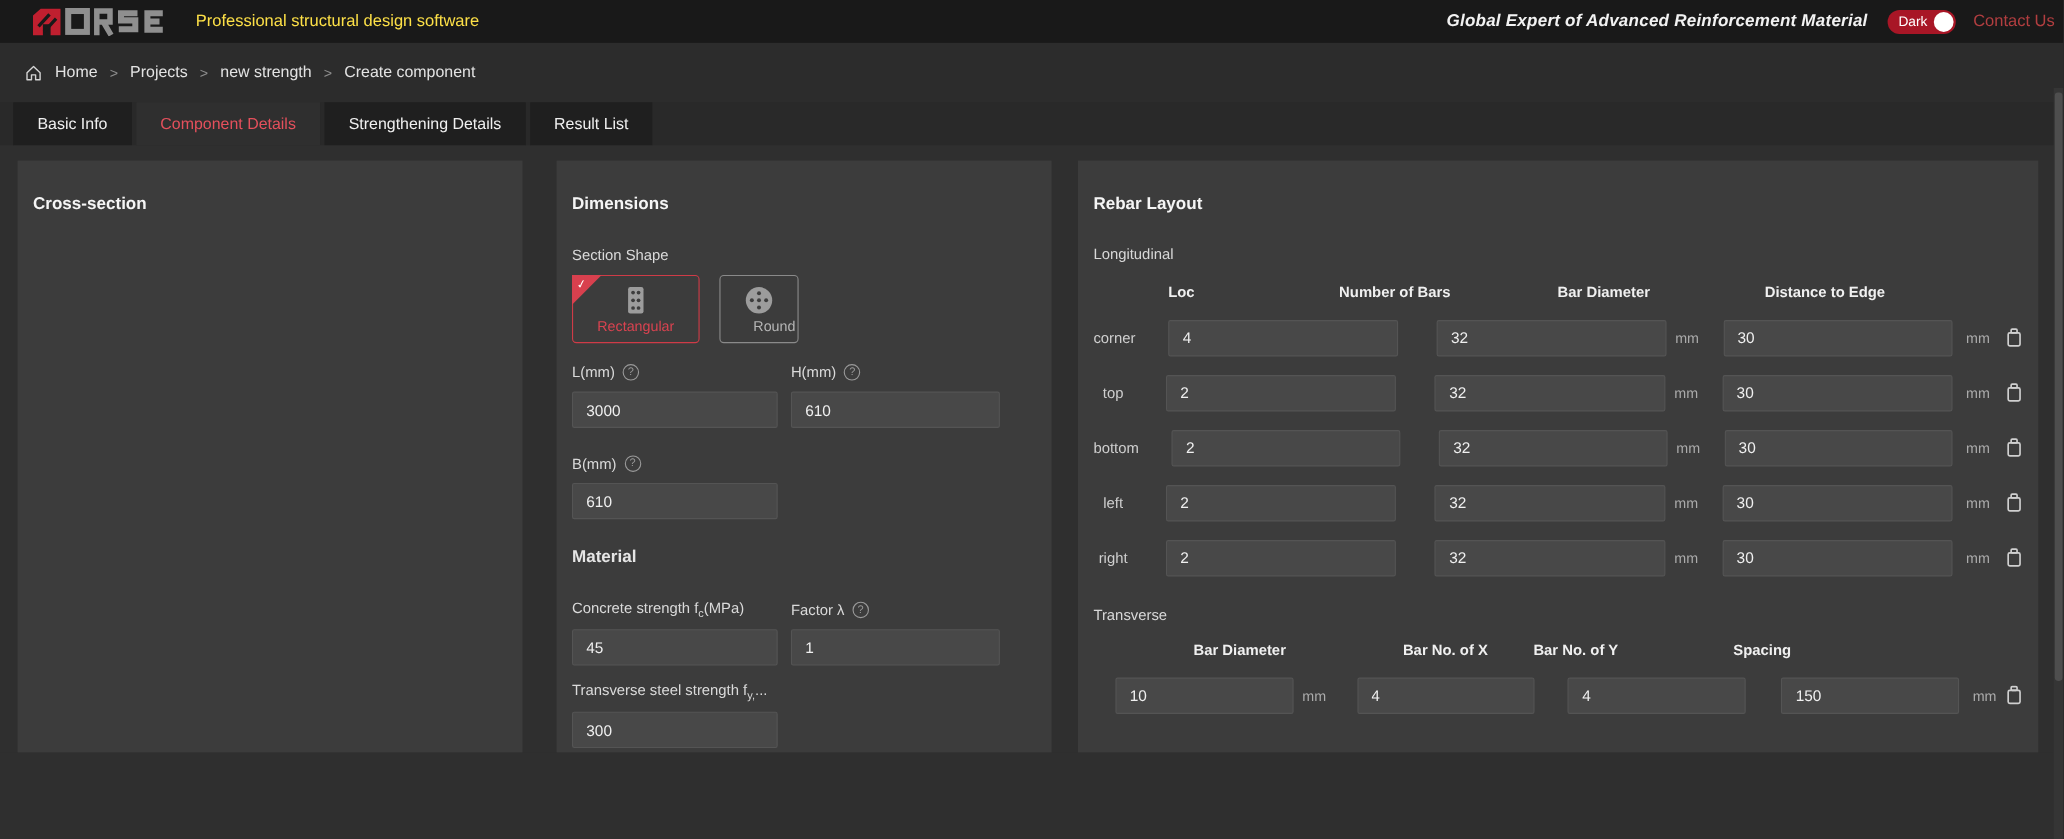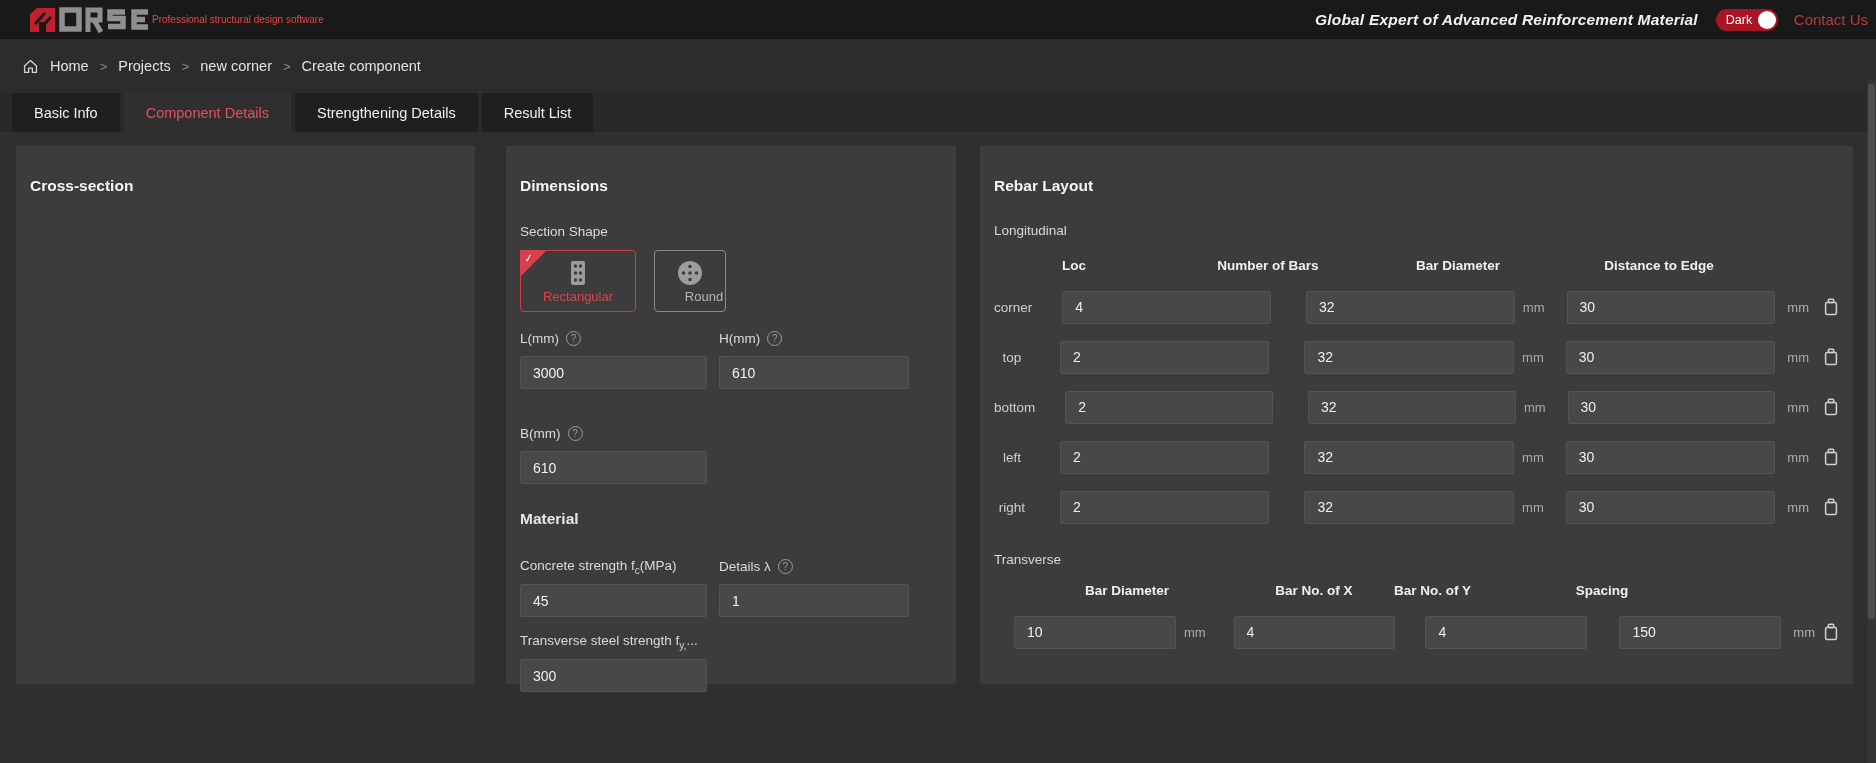--- a/index.html
+++ b/index.html
@@ -2,21 +2,21 @@
 <html><head>
 <meta charset="utf-8">
 <style>
   html,body{margin:0;padding:0;background:#262626;}
   #app{position:relative;width:1876px;height:763px;overflow:hidden;background:#2f2f2f;
        font-family:"Liberation Sans",sans-serif;-webkit-font-smoothing:antialiased;}
 
   
   .hdr{height:39px;background:#191919;display:flex;align-items:center;padding:0 6px 0 30px;box-sizing:border-box;}
   .logo{display:flex;align-items:center;gap:0;}
-  .tagline{color:#ef4444;font-size:10px;}
+  .tagline{margin-left:26px;color:#fde047;font-size:15px;}
   .hspacer{flex:1;}
   .slogan{color:#f2f2f2;font-style:italic;font-weight:bold;font-size:15.5px;letter-spacing:.2px;}
   .dark-toggle{margin:0 16px 0 18px;width:62px;height:22px;background:#a81626;border-radius:11px;
                position:relative;display:flex;align-items:center;cursor:pointer;flex:none;}
   .dark-toggle .lbl{color:#fff;font-size:12.5px;margin-left:10px;}
   .dark-toggle .knob{position:absolute;right:2px;top:2px;width:18px;height:18px;border-radius:50%;background:#fff;}
   .contact{color:#b23e40;font-size:15px;margin-right:2px;cursor:pointer;white-space:nowrap;}
 
   
   .crumbs{height:54px;background:#2c2c2c;display:flex;align-items:center;padding-left:22px;gap:11px;
@@ -50,21 +50,21 @@
   .card .clabel{font-size:13px;color:#b5b5b5;line-height:14px;}
   .card.sel{border-color:#cf3b47;}
   .card.sel .clabel{color:#d94350;}
   .card-rect{width:116px;}
   .card-round{width:72px;padding-left:28px;}
   .corner-tri{position:absolute;top:-1px;left:-1px;width:0;height:0;
               border-top:27px solid #d8404e;border-right:27px solid transparent;}
   .corner-check{position:absolute;top:1px;left:3px;color:#fff;font-size:11px;transform:rotate(-10deg);}
   .corner-check::after{content:"\2713";}
   .dim-grid{display:grid;grid-template-columns:187px 190px;column-gap:12px;}
-  .mt18{margin-top:18px;} .mt24{margin-top:36px;} .mt30{margin-top:30px;} .mt16{margin-top:16px;}
+  .mt18{margin-top:18px;} .mt24{margin-top:24px;} .mt30{margin-top:30px;} .mt16{margin-top:16px;}
   .fgroup .flabel{margin-bottom:9px;}
   input.field{width:100%;height:33px;background:#484848;border:1px solid #545454;border-radius:2px;
               color:#f0f0f0;font-size:14px;padding:0 12px;box-sizing:border-box;font-family:inherit;outline:none;}
   .mat-title{font-size:15.5px;font-weight:bold;color:#e5e5e5;margin-top:26px;}
   sub{font-size:10px;}
 
   
   .sub-label{font-size:13.5px;color:#d8d8d8;}
   .lng-lbl{margin-top:28px;}
   .lrow{display:flex;align-items:center;}
@@ -128,21 +128,21 @@
   </div>
 
   <div class="crumbs">
     <svg width="17" height="17" viewBox="0 0 20 20">
       <path d="M3 9.5 L10 3 L17 9.5 V17 H12.2 V11.8 H7.8 V17 H3 Z" fill="none" stroke="#d5d5d5" stroke-width="1.5" stroke-linejoin="round"></path>
     </svg>
     <span class="item">Home</span>
     <span class="sep">&gt;</span>
     <span class="item">Projects</span>
     <span class="sep">&gt;</span>
-    <span class="item">new corner</span>
+    <span class="item">new strength</span>
     <span class="sep">&gt;</span>
     <span class="item">Create component</span>
   </div>
 
   <div class="tabstrip">
     <div class="tab">Basic Info</div>
     <div class="tab active">Component Details</div>
     <div class="tab">Strengthening Details</div>
     <div class="tab">Result List</div>
   </div>
@@ -216,21 +216,21 @@
 
       <div class="dim-grid mt30">
         <div class="fgroup">
           <div class="flabel">
               <span><span>Concrete strength f</span><sub>c</sub><span>(MPa)</span></span>
             </div>
           <input class="field" value="45" style="">
         </div>
         <div class="fgroup">
           <div class="flabel">
-              <span>Details λ</span>
+              <span>Factor λ</span>
               <span class="help"></span>
             </div>
           <input class="field" value="1" style="">
         </div>
       </div>
 
       <div class="dim-grid mt16">
         <div class="fgroup">
           <div class="flabel">
               <span><span>Transverse steel strength f</span><sub>y,</sub><span>...</span></span>

